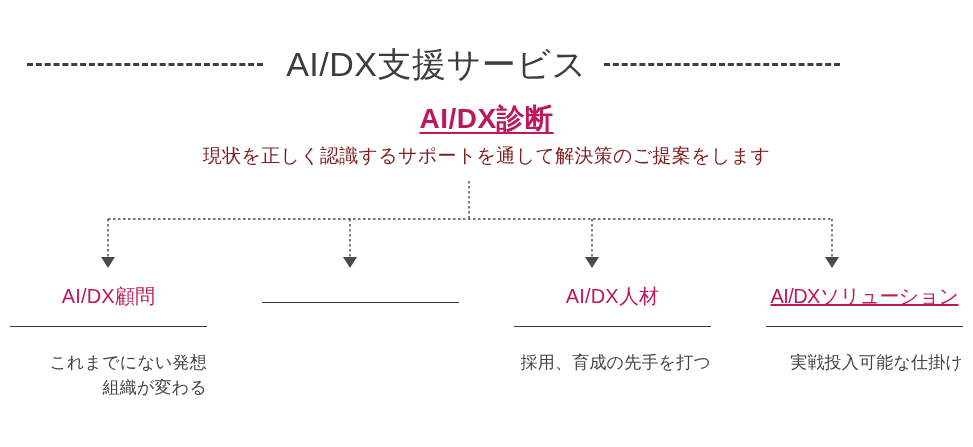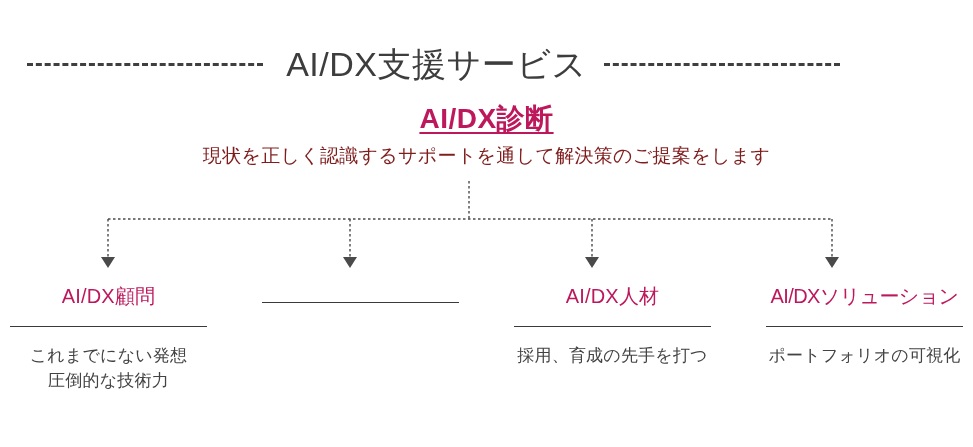--- a/index.html
+++ b/index.html
@@ -94,28 +94,30 @@
   }
   .col-heading {
     font-size: 20px;
     line-height: 24px;
     color: #be185d;
     white-space: nowrap;
     letter-spacing: 0.2px;
   }
   .col-heading.narrow {
     letter-spacing: -0.6px;
+    text-decoration: underline;
   }
   .col-rule {
     margin: 18px 0 0 0;
     height: 0;
     border-top: 1.6px solid #3a3a3a;
   }
   .col-lines {
-    margin-top: 16px;
+    margin-top: 23px;
+    text-align: right;
   }
   .col-line {
     font-size: 17px;
     line-height: 25px;
     color: #434343;
     white-space: nowrap;
     letter-spacing: 0.2px;
   }
 </style>
 </head>
@@ -152,37 +154,37 @@
   </g>
 </svg>
 
 <div class="columns">
 
   <div class="column">
     <div class="col-heading">AI/DX顧問</div>
     <div class="col-rule"></div>
     <div class="col-lines">
       <div class="col-line">これまでにない発想</div>
-      <div class="col-line">圧倒的な技術力</div>
+      <div class="col-line">組織が変わる</div>
     </div>
   </div>
 
   <div class="column">
     <div class="col-rule"></div>
   </div>
 
   <div class="column">
     <div class="col-heading">AI/DX人材</div>
     <div class="col-rule"></div>
     <div class="col-lines">
       <div class="col-line">採用、育成の先手を打つ</div>
     </div>
   </div>
 
   <div class="column">
     <div class="col-heading narrow">AI/DXソリューション</div>
     <div class="col-rule"></div>
     <div class="col-lines">
-      <div class="col-line">ポートフォリオの可視化</div>
+      <div class="col-line">実戦投入可能な仕掛け</div>
     </div>
   </div>
 
 </div>
 
 </body></html>

